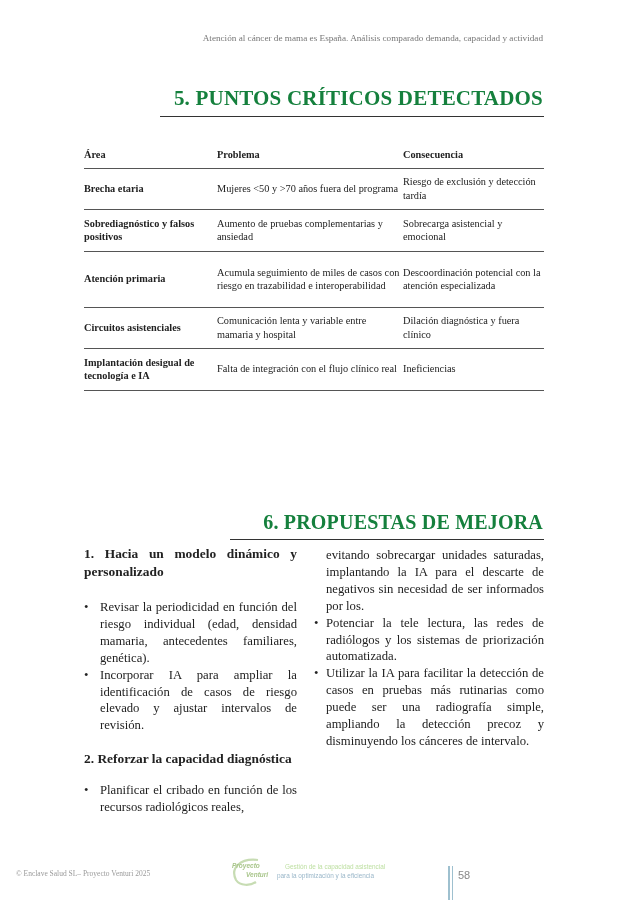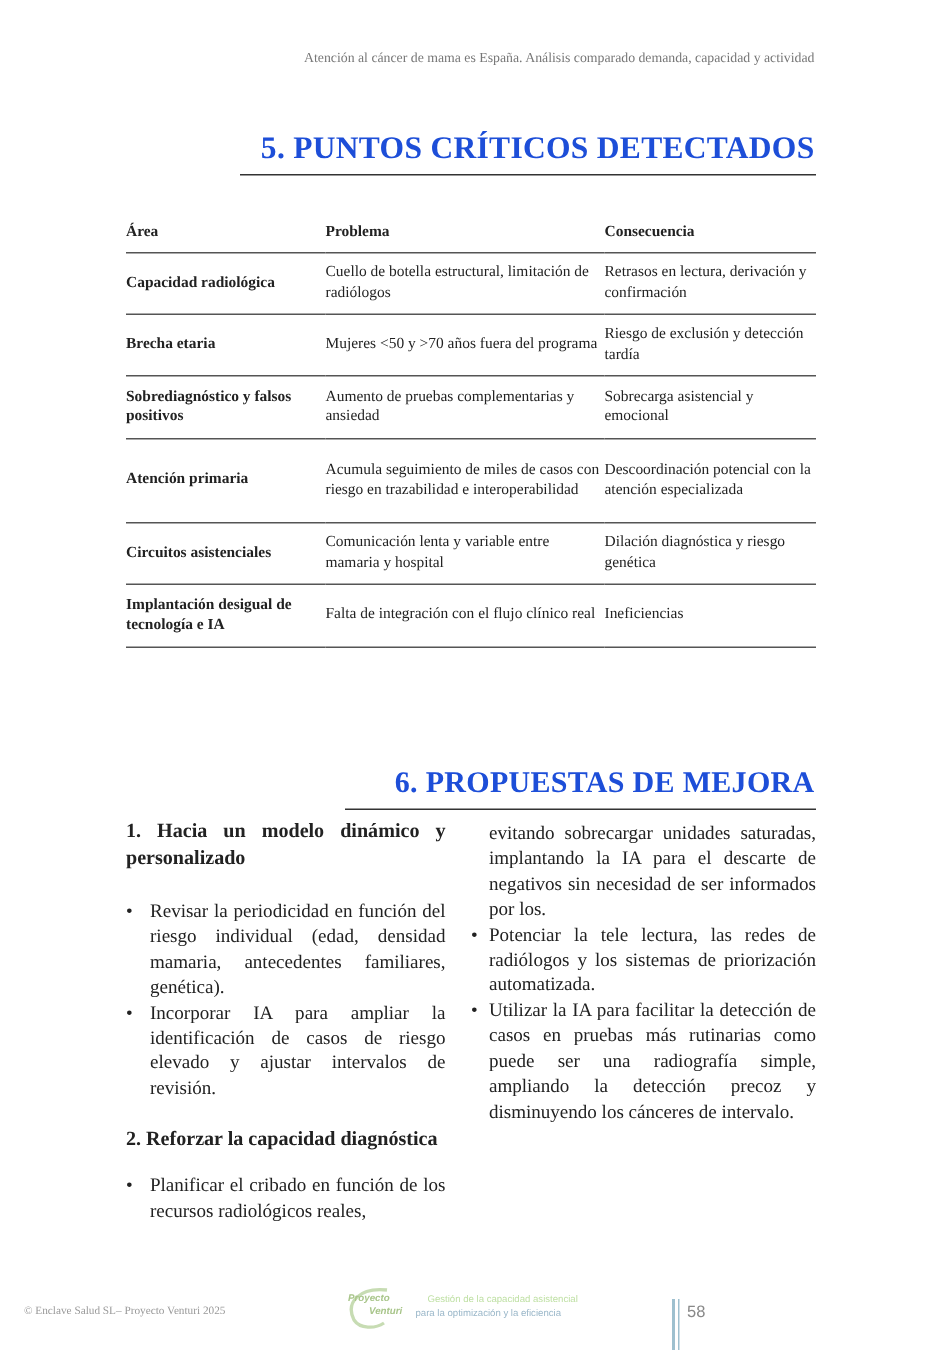--- a/index.html
+++ b/index.html
@@ -7,21 +7,21 @@
     width: 625px; height: 900px; position: relative; overflow: hidden;
     font-family: "Liberation Serif", "DejaVu Serif", serif; color: #222;
   }
   .running-header {
     position: absolute; top: 33px; right: 82px;
     font-size: 9.2px; color: #777; white-space: nowrap;
   }
   .section-title {
     position: absolute; right: 82px; text-align: center;
     font-family: "Liberation Serif", "DejaVu Serif", serif;
-    font-weight: bold; color: #1d4ed8; letter-spacing: 0.2px; white-space: nowrap;
+    font-weight: bold; color: #15803d; letter-spacing: 0.2px; white-space: nowrap;
   }
   .title-rule { position: absolute; height: 0; border-top: 1.2px solid #333; }
   #s5-title { top: 86px; font-size: 21px; }
   #s5-rule { top: 116px; left: 160px; width: 384px; }
   #s6-title { top: 511px; font-size: 20px; }
   #s6-rule { top: 539px; left: 230px; width: 314px; }
 
   table.crit {
     position: absolute; top: 141px; left: 84px; width: 460px;
     border-collapse: collapse; font-size: 10.3px; line-height: 13.5px; color: #222;
@@ -83,31 +83,20 @@
 
 <table class="crit">
   <thead>
     <tr>
       <th>Área</th>
       <th>Problema</th>
       <th>Consecuencia</th>
     </tr>
   </thead>
   <tbody>
-    <tr class="r-h1">
-      <td class="area">
-          <div class="cell">Capacidad radiológica</div>
-        </td>
-      <td class="prob">
-          <div class="cell">Cuello de botella estructural, limitación de radiólogos</div>
-        </td>
-      <td>
-          <div class="cell">Retrasos en lectura, derivación y confirmación</div>
-        </td>
-    </tr>
     <tr class="r-h2">
       <td class="area">
           <div class="cell">Brecha etaria</div>
         </td>
       <td class="prob">
           <div class="cell">Mujeres &lt;50 y &gt;70 años fuera del programa</div>
         </td>
       <td>
           <div class="cell">Riesgo de exclusión y detección tardía</div>
         </td>
@@ -135,21 +124,21 @@
         </td>
     </tr>
     <tr class="r-h5">
       <td class="area">
           <div class="cell">Circuitos asistenciales</div>
         </td>
       <td class="prob">
           <div class="cell">Comunicación lenta y variable entre mamaria y hospital</div>
         </td>
       <td>
-          <div class="cell">Dilación diagnóstica y riesgo genética</div>
+          <div class="cell">Dilación diagnóstica y fuera clínico</div>
         </td>
     </tr>
     <tr class="r-h6">
       <td class="area">
           <div class="cell">Implantación desigual de tecnología e IA</div>
         </td>
       <td class="prob">
           <div class="cell">Falta de integración con el flujo clínico real</div>
         </td>
       <td>

